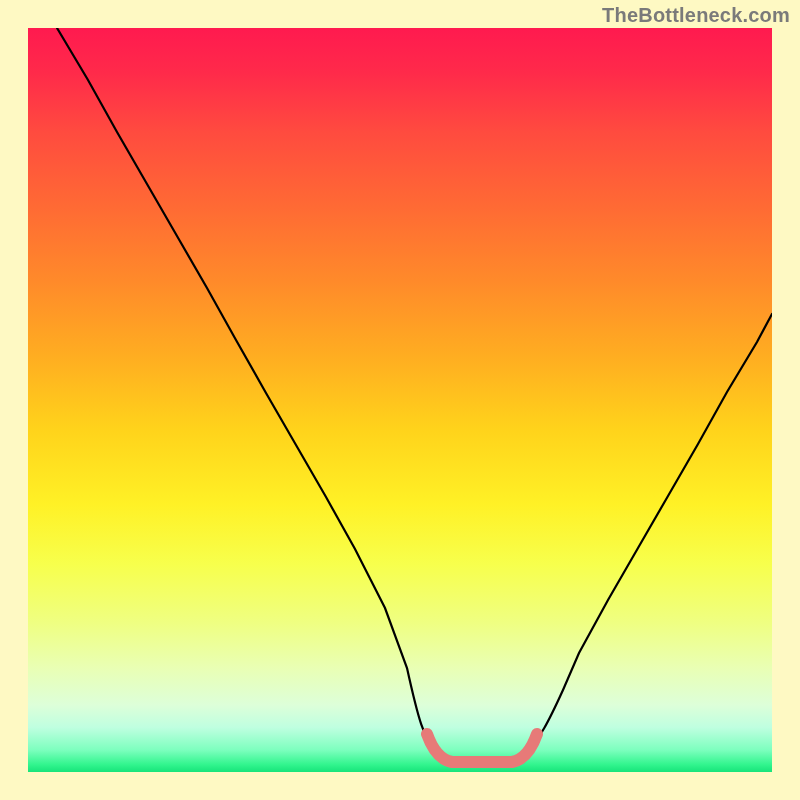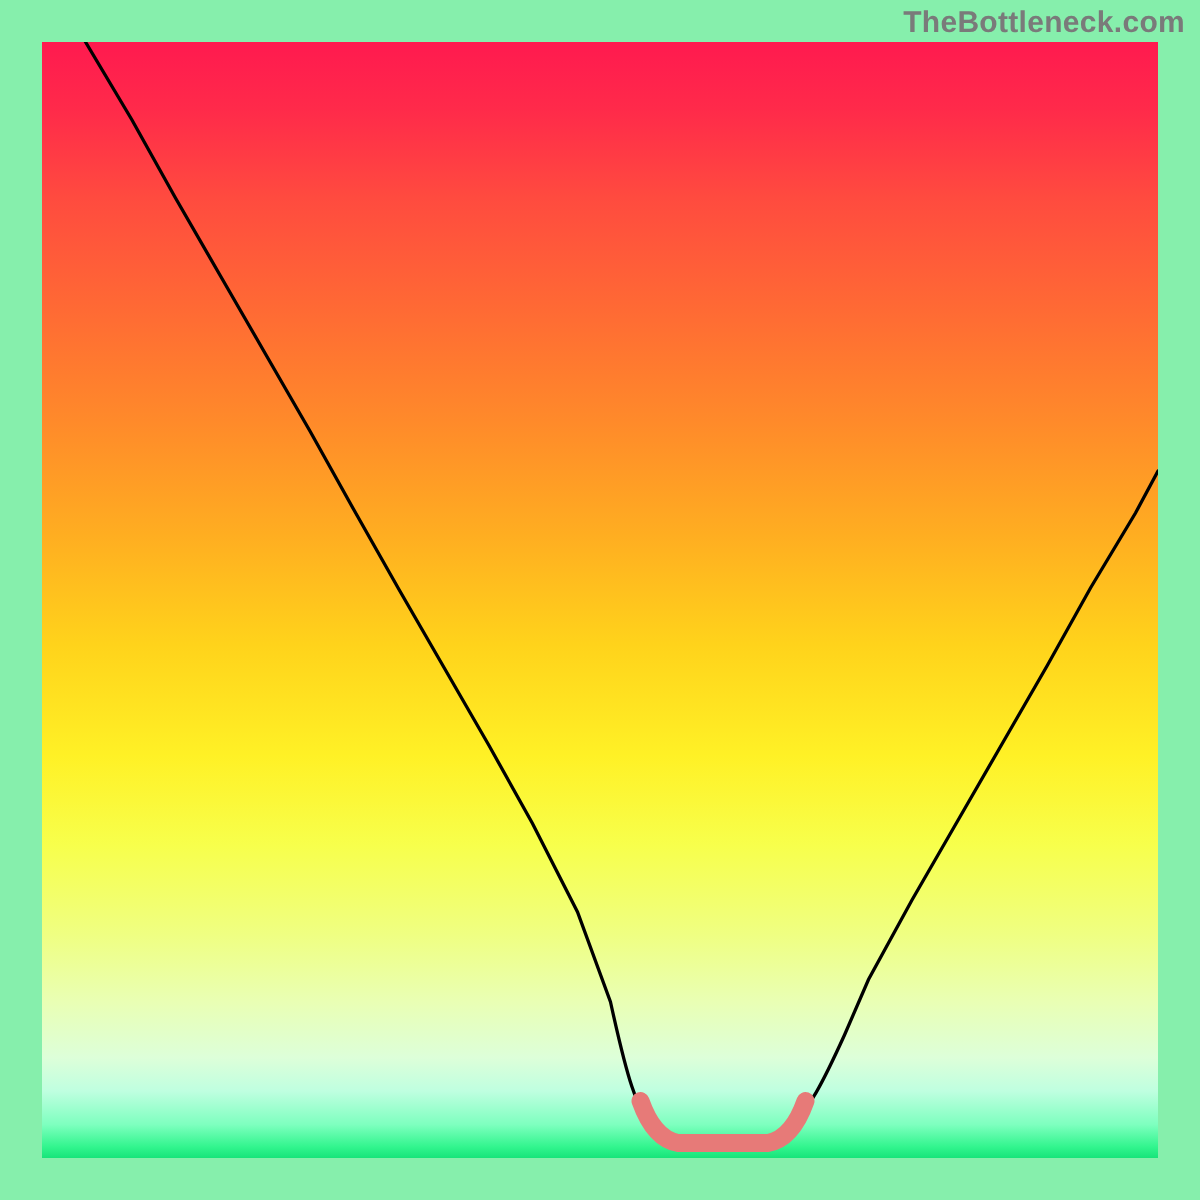--- a/index.html
+++ b/index.html
@@ -8,21 +8,21 @@
     width: 800px;
     height: 800px;
     background: #000;
     overflow: hidden;
     font-family: Arial, Helvetica, sans-serif;
   }
   .frame {
     position: relative;
     width: 800px;
     height: 800px;
-    background: #86efac;
+    background: #fef9c3;
   }
   .plot-area {
     position: absolute;
     left: 28px;
     top: 28px;
     width: 744px;
     height: 744px;
     overflow: hidden;
   }
   .gradient {

